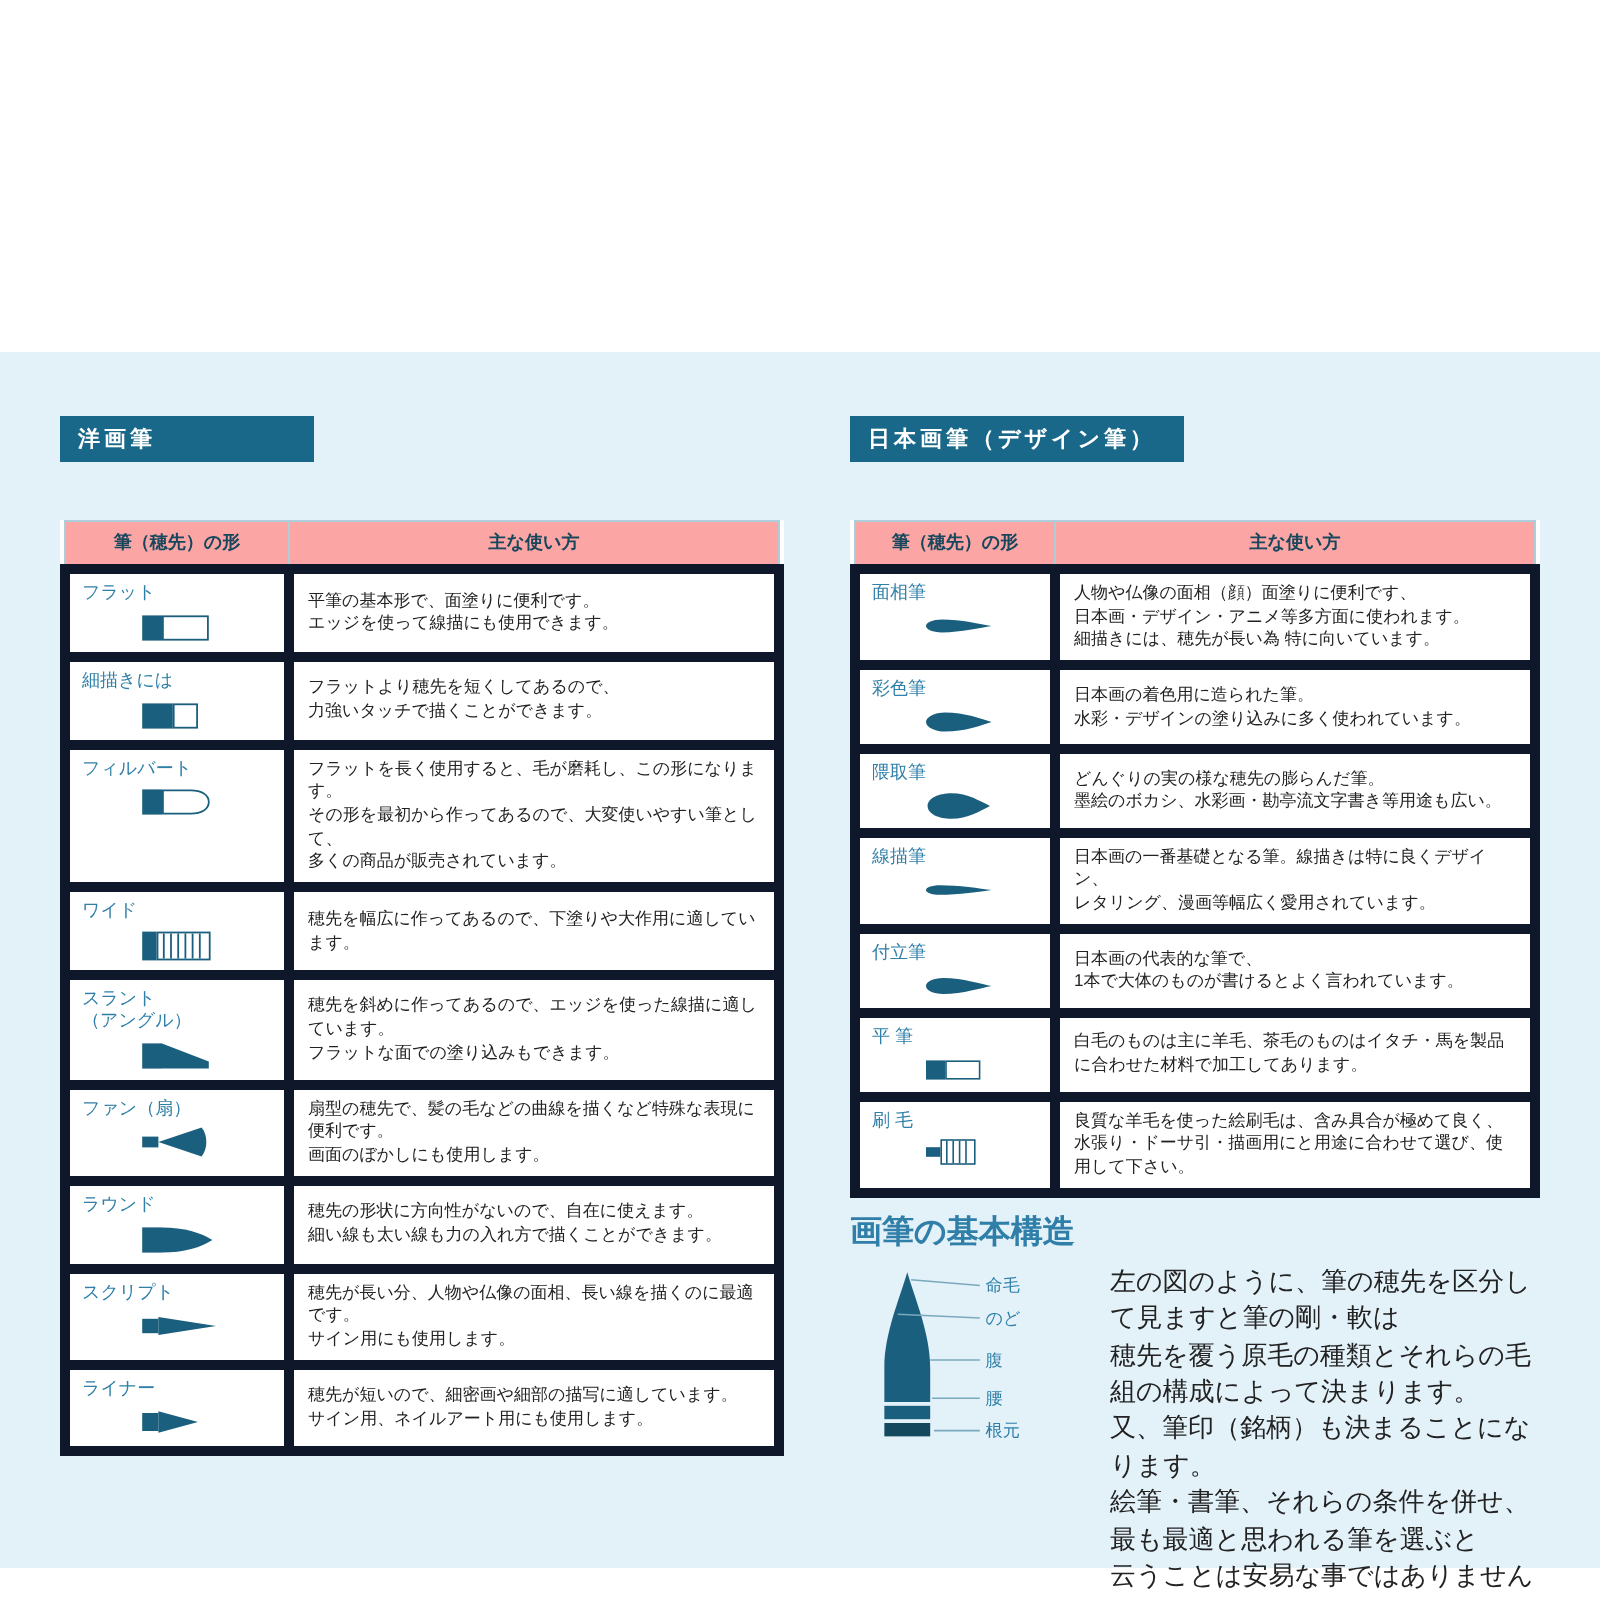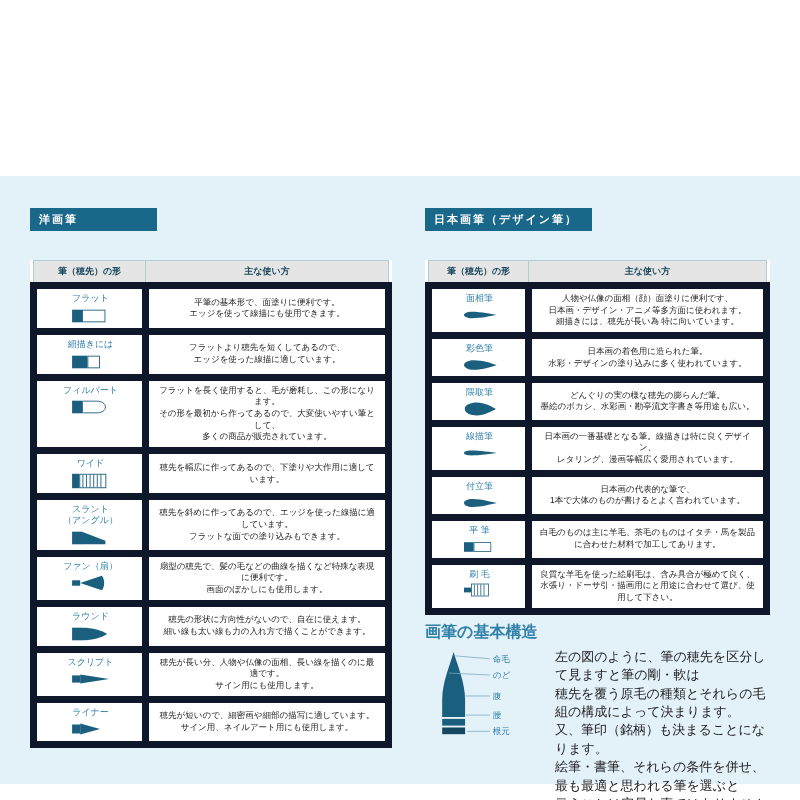--- a/index.html
+++ b/index.html
@@ -8,22 +8,22 @@
   .page { position:relative; width:800px; height:800px; overflow:hidden; }
   .band { position:absolute; left:0; top:176px; width:800px; height:608px; background:#e3f1f9; }
   .col { position:absolute; top:208px; }
   .col-left  { left:30px;  width:362px; }
   .col-right { left:425px; width:345px; }
   .sec-header { display:inline-block; background:#19688a; color:#ffffff; font-size:11px;
                 font-weight:bold; padding:4px 14px 4px 9px; letter-spacing:2px; min-width:127px; }
   .brush-table { width:100%; border-collapse:collapse; background:#ffffff; margin-top:29px;
                  border:1px solid #aecddb; font-size:8.5px; table-layout:fixed; }
   .brush-table th { font-size:9px; color:#17475c; padding:4px 2px; border:1px solid #aecddb;
-                    font-weight:bold; background:#e5e5e5; }
-  .brush-table td { border:7px solid #0f172a; vertical-align:middle;text-align:center; }
+                    font-weight:bold; background:#fca5a5; }
+  .brush-table td { border:5px solid #0f172a; vertical-align:middle; }
   td.c1 { padding:4px 4px 3px 6px; vertical-align:top; }
   .col-left  td.c1 { width:112px; }
   .col-right td.c1 { width:100px; }
   td.c2 { padding:4px 7px; color:#222222; line-height:1.38; white-space:pre-line; }
   .bname { color:#2f7fa8; font-size:9px; line-height:1.2; white-space:pre-line; }
   .bicon { text-align:center; margin-top:3px; }
   .bicon svg { vertical-align:middle; }
   .ink  { fill:#1b5f7e; }
   .hair { fill:#ffffff; stroke:#1b5f7e; stroke-width:1; }
   .hline { stroke:#1b5f7e; stroke-width:1; fill:none; }
@@ -72,21 +72,21 @@
           <td class="c1">
             <div class="bname">細描きには</div>
             <div class="bicon">
               <svg width="40" height="18" viewBox="0 0 44 20">
                 <rect class="ink" x="1" y="3" width="17" height="14"></rect>
                 <rect class="hair" x="18.5" y="3.5" width="13" height="13"></rect>
               </svg>
             </div>
           </td>
           <td class="c2">フラットより穂先を短くしてあるので、
-エッジを使った線描に適しています。</td>
+力強いタッチで描くことができます。</td>
         </tr>
         <tr>
           <td class="c1">
             <div class="bname">フィルバート</div>
             <div class="bicon">
               <svg width="40" height="18" viewBox="0 0 44 20">
                 <rect class="ink" x="1" y="3" width="11" height="14"></rect>
                 <path class="hair" d="M12.5,3.5 L28,3.5 C34,3.5 38,6 38,10 C38,14 34,16.5 28,16.5 L12.5,16.5 Z"></path>
               </svg>
             </div>

